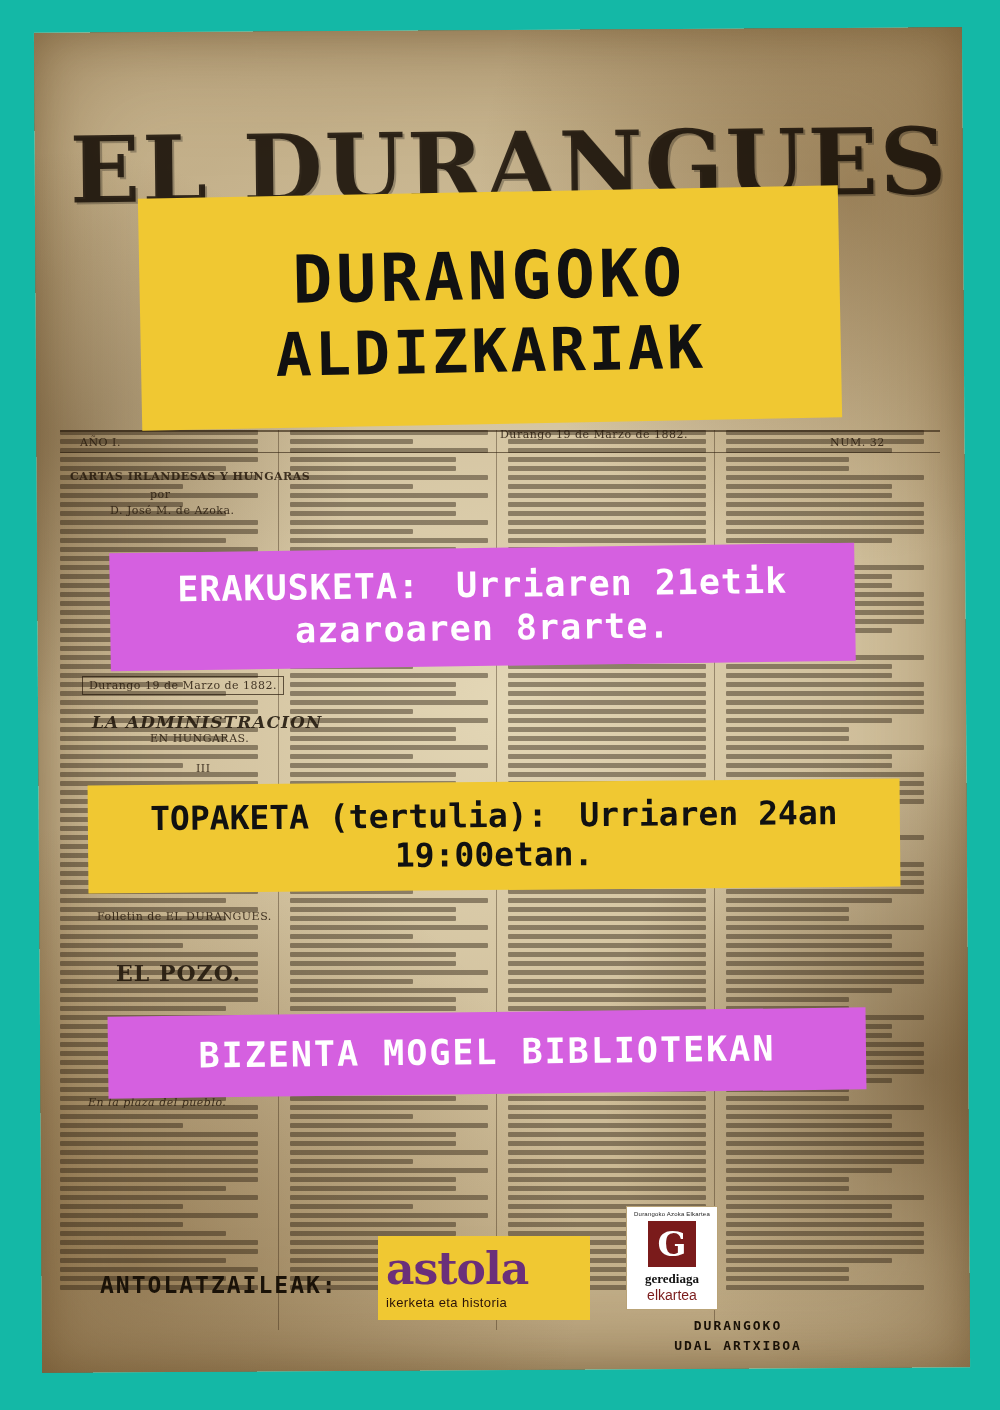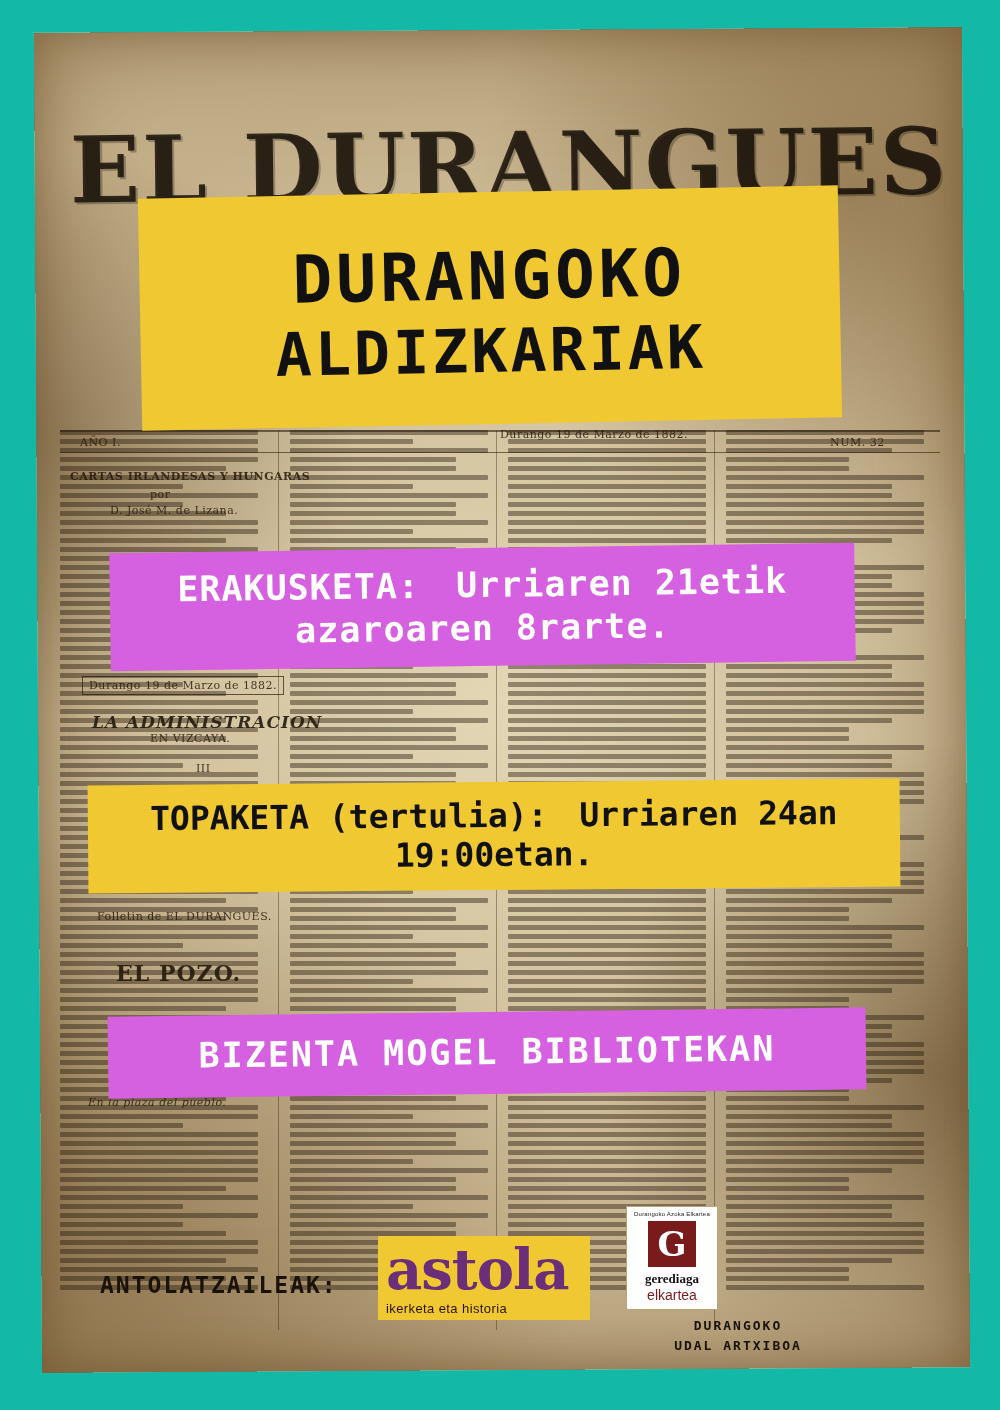--- a/index.html
+++ b/index.html
@@ -187,21 +187,21 @@
     background: #f0c832;
     display: flex;
     flex-direction: column;
     justify-content: center;
     padding-left: 8px;
     box-sizing: border-box;
   }
   .astola .name {
     font-family: "DejaVu Serif", serif;
     font-weight: bold;
-    font-size: 56px;
+    font-size: 44px;
     color: #6b2f7a;
     letter-spacing: -1px;
     line-height: 1;
   }
   .astola .sub {
     font-family: "Liberation Sans", sans-serif;
     font-size: 13px;
     color: #2a1208;
     margin-top: 4px;
     letter-spacing: 0.4px;
@@ -295,25 +295,25 @@
   <div class="masthead-ghost">EL DURANGUES</div>
 
   <div class="rule" style="top:430px;"></div>
   <div class="small-head" style="left:80px; top:436px;">AÑO I.</div>
   <div class="small-head" style="left:500px; top:428px;">Durango 19 de Marzo de 1882.</div>
   <div class="small-head" style="left:830px; top:436px;">NUM. 32</div>
   <div class="rule" style="top:452px; height:1px;"></div>
 
   <div class="small-head" style="left:70px; top:470px; font-weight:bold;">CARTAS IRLANDESAS Y HUNGARAS</div>
   <div class="small-head" style="left:150px; top:488px;">por</div>
-  <div class="small-head" style="left:110px; top:504px;">D. José M. de Lizana.</div>
+  <div class="small-head" style="left:110px; top:504px;">D. José M. de Azoka.</div>
 
   <div class="small-head" style="left:82px; top:676px; border:1px solid rgba(40,26,12,.7); padding:2px 6px;">Durango 19 de Marzo de 1882.</div>
   <div class="mid-head" style="left:92px; top:712px;font-style:italic;">LA ADMINISTRACION</div>
-  <div class="small-head" style="left:150px; top:732px;">EN VIZCAYA.</div>
+  <div class="small-head" style="left:150px; top:732px;">EN HUNGARAS.</div>
   <div class="small-head" style="left:196px; top:762px;">III</div>
 
   <div class="small-head" style="left:97px; top:910px;">Folletin de EL DURANGUES.</div>
   <div class="mid-head" style="left:116px; top:960px; font-size:22px;">EL POZO.</div>
   <div class="small-head" style="left:88px; top:1096px; font-style:italic;text-align:right;">En la plaza del pueblo.</div>
 
   <div class="news">
     <div class="colsep" style="left:218px;"></div>
     <div class="colsep" style="left:436px;"></div>
     <div class="colsep" style="left:654px;"></div>

